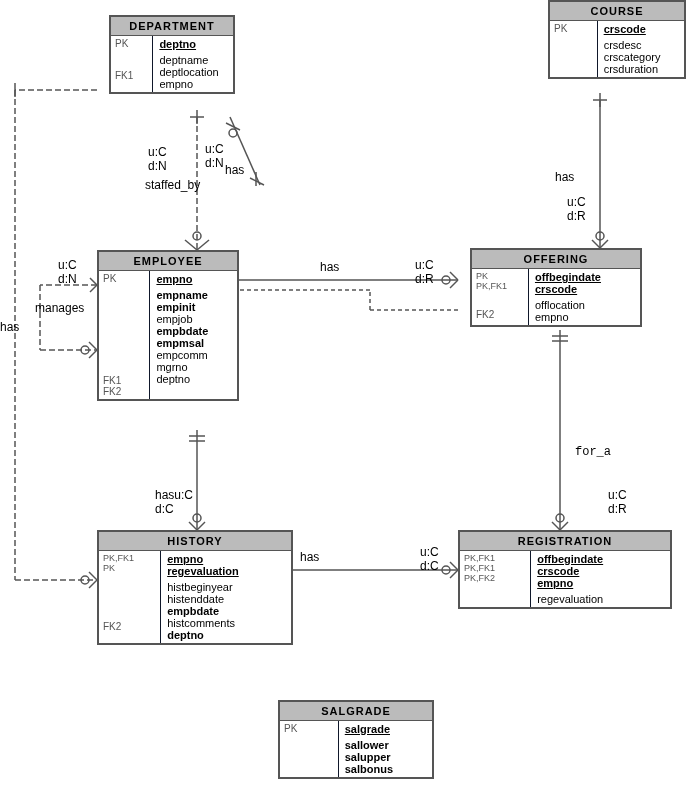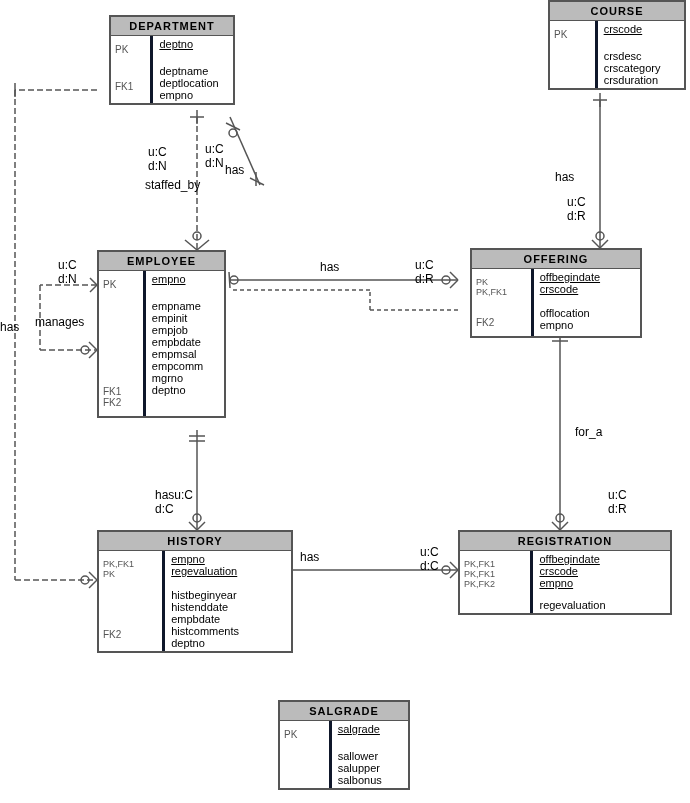--- a/index.html
+++ b/index.html
@@ -33,37 +33,37 @@
     }
     .entity-body {
       display: table;
       width: 100%;
     }
     .entity-row {
       display: table-row;
     }
     .entity-key {
       display: table-cell;
-      padding: 8px 4px;
+      padding: 2px 4px;
       color: #555;
       font-size: 10px;
       white-space: nowrap;
       vertical-align: top;
-      border-right: 3px solid #0f172a;
+      border-right: 1px solid #0f172a;
       min-width: 38px;
     }
     .entity-field {
       display: table-cell;
       padding: 2px 6px;
       vertical-align: top;
     }
     .entity-field span {
       display: block;
     }
-    .bold { font-weight: normal; }
+    .bold { font-weight: bold; }
     .underline { text-decoration: underline; }
     .section-divider {
       border-top: 1px solid #555;
     }
     
     .connector-svg {
       position: absolute;
       top: 0; left: 0;
       width: 690px;
       height: 803px;
@@ -169,23 +169,23 @@
 
     <line x1="458" y1="310" x2="370" y2="310" stroke="#555" stroke-width="1.5" stroke-dasharray="4,3"></line>
     <line x1="370" y1="310" x2="370" y2="290" stroke="#555" stroke-width="1.5" stroke-dasharray="4,3"></line>
     <line x1="370" y1="290" x2="230" y2="290" stroke="#555" stroke-width="1.5" stroke-dasharray="4,3"></line>
   </svg>
 
   <div class="label-text" style="left:145px; top:178px;">staffed_by</div>
   <div class="label-text" style="left:225px; top:163px;">has</div>
   <div class="label-text" style="left:555px; top:170px;">has</div>
   <div class="label-text" style="left:320px; top:260px;">has</div>
-  <div class="label-text" style="left:35px; top:315px;">manages</div>
+  <div class="label-text" style="left:35px; top:301px;">manages</div>
   <div class="label-text" style="left:300px; top:550px;">has</div>
-  <div class="label-text" style="left:575px; top:425px;">for_a</div>
+  <div class="label-text" style="left:575px; top:445px;font-family:Liberation Mono, monospace;">for_a</div>
   <div class="label-text" style="left:0px; top:320px;">has</div>
 
   <div class="label-text" style="left:148px; top:145px;">u:C<br>d:N</div>
   <div class="label-text" style="left:205px; top:142px;">u:C<br>d:N</div>
   <div class="label-text" style="left:415px; top:258px;">u:C<br>d:R</div>
   <div class="label-text" style="left:567px; top:195px;">u:C<br>d:R</div>
   <div class="label-text" style="left:58px; top:258px;">u:C<br>d:N</div>
   <div class="label-text" style="left:155px; top:488px;">hasu:C<br>d:C</div>
   <div class="label-text" style="left:420px; top:545px;">u:C<br>d:C</div>
   <div class="label-text" style="left:608px; top:488px;">u:C<br>d:R</div>
@@ -204,21 +204,21 @@
         <div class="entity-key" style="padding-top:18px;">FK1</div>
         <div class="entity-field">
           <span>deptname</span>
           <span>deptlocation</span>
           <span>empno</span>
         </div>
       </div>
     </div>
   </div>
 
-  <div class="entity" style="left:97px; top:250px; width:129px;">
+  <div class="entity" style="left:97px; top:250px; width:142px;">
     <div class="entity-header">EMPLOYEE</div>
     <div class="entity-body">
       <div class="entity-row">
         <div class="entity-key">PK</div>
         <div class="entity-field">
           <span class="bold underline">empno</span>
         </div>
       </div>
       <div class="entity-row section-divider">
         <div class="entity-key" style="padding-top:88px;">FK1<br>FK2</div>
@@ -312,21 +312,21 @@
       </div>
       <div class="entity-row section-divider">
         <div class="entity-key"></div>
         <div class="entity-field">
           <span>regevaluation</span>
         </div>
       </div>
     </div>
   </div>
 
-  <div class="entity" style="left:278px; top:700px; width:132px;">
+  <div class="entity" style="left:278px; top:700px; width:156px;">
     <div class="entity-header">SALGRADE</div>
     <div class="entity-body">
       <div class="entity-row">
         <div class="entity-key">PK</div>
         <div class="entity-field">
           <span class="bold underline">salgrade</span>
         </div>
       </div>
       <div class="entity-row section-divider">
         <div class="entity-key"></div>

